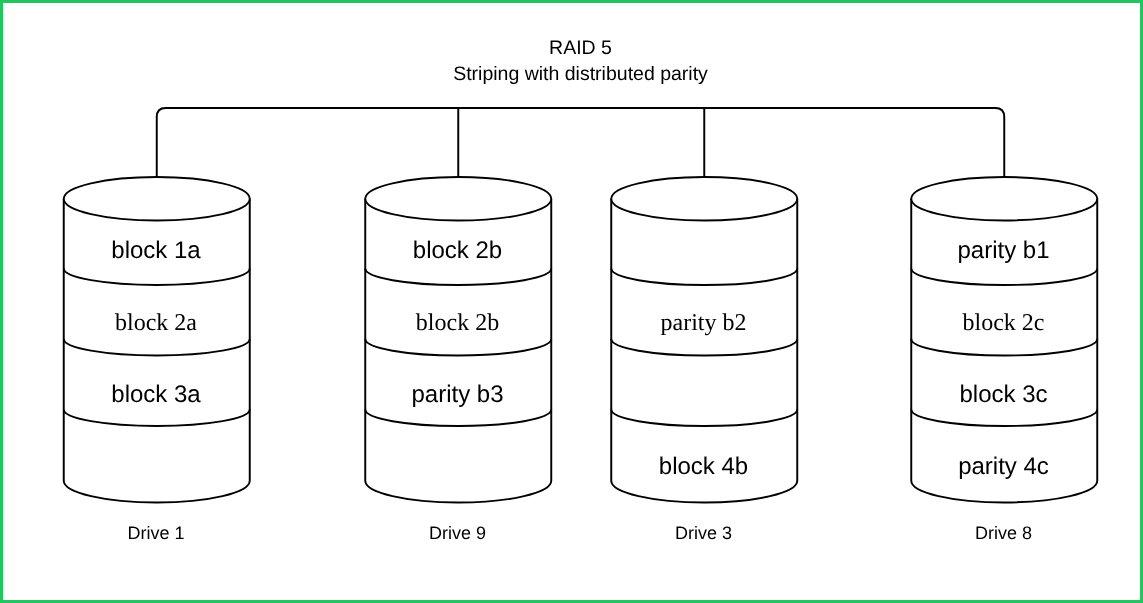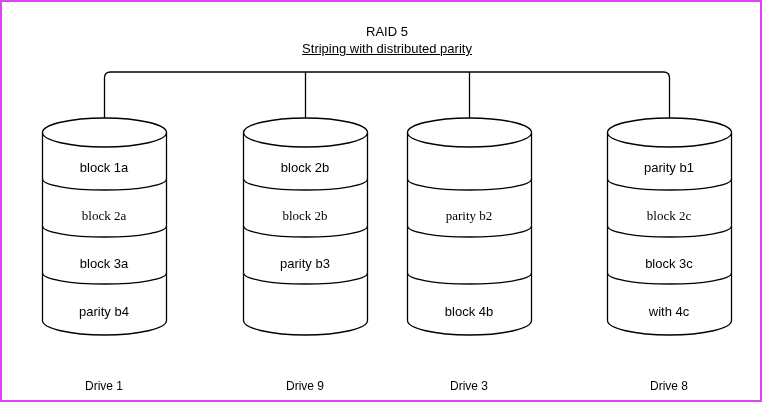--- a/index.html
+++ b/index.html
@@ -6,40 +6,39 @@
     margin: 0;
     padding: 0;
     background: #ffffff;
     font-family: "Liberation Sans", sans-serif;
   }
   .canvas {
     position: relative;
     width: 762px;
     height: 402px;
     box-sizing: border-box;
-    border: 2px solid #d946ef;
+    border: 2px solid #22c55e;
     background: #ffffff;
     overflow: hidden;
   }
   .title-block {
     position: absolute;
     left: 85px;
     top: 21px;
     width: 600px;
     text-align: center;
     color: #000000;
   }
   .title-block .title {
     font-size: 13px;
     line-height: 17px;
   }
   .title-block .subtitle {
     font-size: 13px;
     line-height: 17px;
-    text-decoration: underline;
   }
   svg.diagram {
     position: absolute;
     left: 0;
     top: 0;
   }
   .drive-col {
     position: absolute;
     top: 0;
     width: 124px;
@@ -47,32 +46,32 @@
   }
   .drive-col.d1 { left: 40px; }
   .drive-col.d2 { left: 241px; }
   .drive-col.d3 { left: 405px; }
   .drive-col.d4 { left: 605px; }
   .block-label {
     position: absolute;
     left: 0;
     width: 124px;
     text-align: center;
-    font-size: 13px;
+    font-size: 16px;
     line-height: 16px;
     color: #000000;
   }
   .row1 { top: 158px; }
   .row2 { top: 206px; font-family: Liberation Serif, serif; }
   .row3 { top: 254px; }
   .row4 { top: 302px; }
   .drive-label {
     position: absolute;
     left: 0;
-    top: 376px;
+    top: 345px;
     width: 124px;
     text-align: center;
     font-size: 12px;
     line-height: 16px;
     color: #000000;
   }
 </style>
 </head>
 <body>
 
@@ -121,38 +120,37 @@
       <path fill="none" d="M 605.5 177 A 62 11 0 0 0 729.5 177"></path>
       <path fill="none" d="M 605.5 224 A 62 11 0 0 0 729.5 224"></path>
       <path fill="none" d="M 605.5 271 A 62 11 0 0 0 729.5 271"></path>
     </g>
   </svg>
 
   <div class="drive-col d1">
     <div class="block-label row1">block 1a</div>
     <div class="block-label row2">block 2a</div>
     <div class="block-label row3">block 3a</div>
-    <div class="block-label row4">parity b4</div>
     <div class="drive-label">Drive 1</div>
   </div>
 
   <div class="drive-col d2">
     <div class="block-label row1">block 2b</div>
     <div class="block-label row2">block 2b</div>
     <div class="block-label row3">parity b3</div>
     <div class="drive-label">Drive 9</div>
   </div>
 
   <div class="drive-col d3">
     <div class="block-label row2">parity b2</div>
     <div class="block-label row4">block 4b</div>
     <div class="drive-label">Drive 3</div>
   </div>
 
   <div class="drive-col d4">
     <div class="block-label row1">parity b1</div>
     <div class="block-label row2">block 2c</div>
     <div class="block-label row3">block 3c</div>
-    <div class="block-label row4">with 4c</div>
+    <div class="block-label row4">parity 4c</div>
     <div class="drive-label">Drive 8</div>
   </div>
 
 </div>
 
 </body></html>

